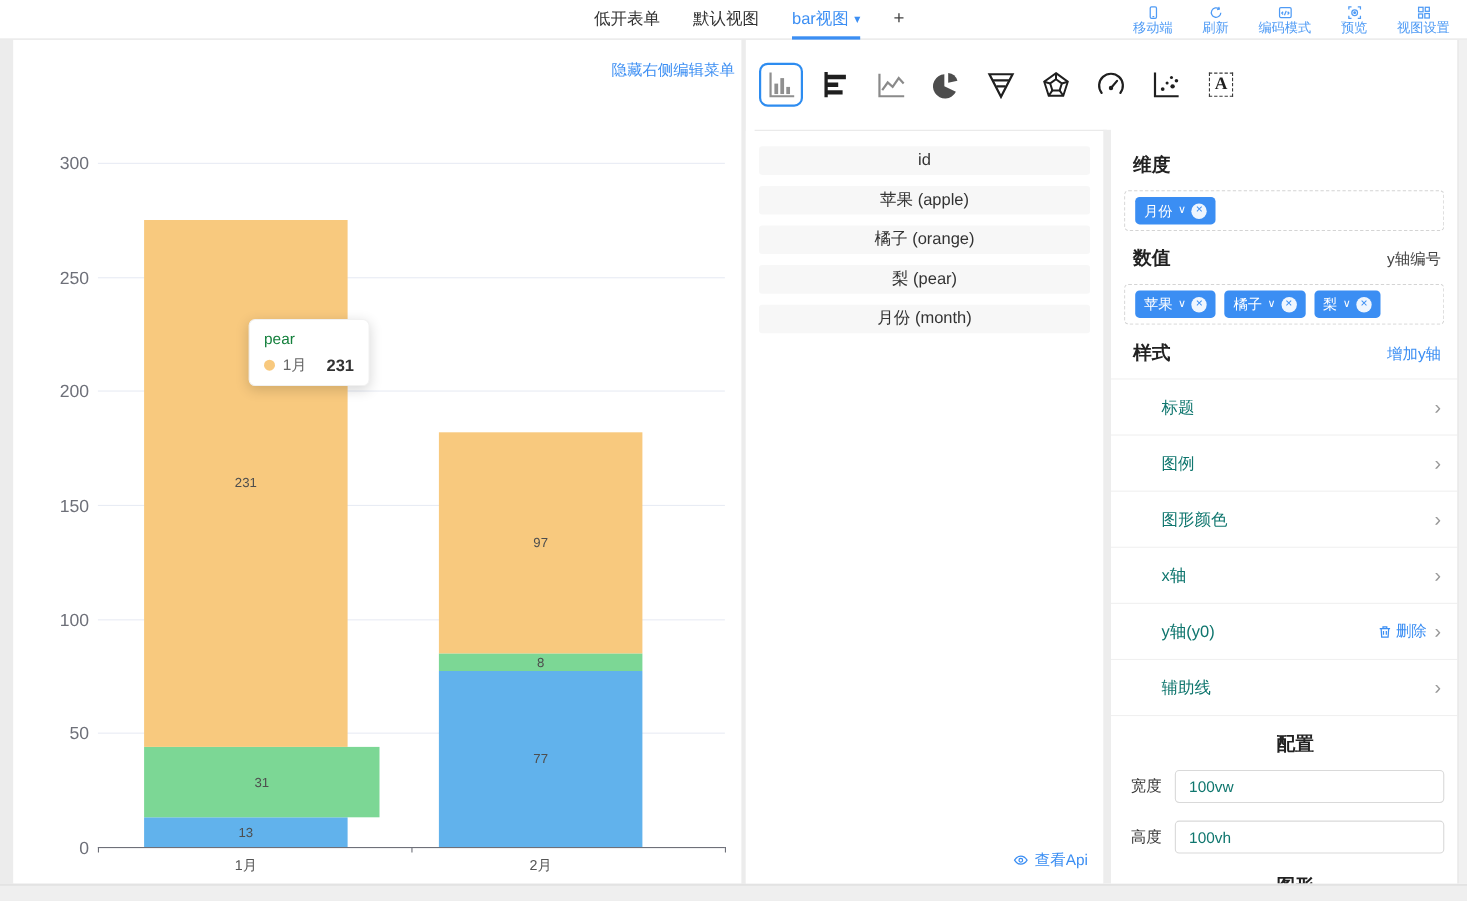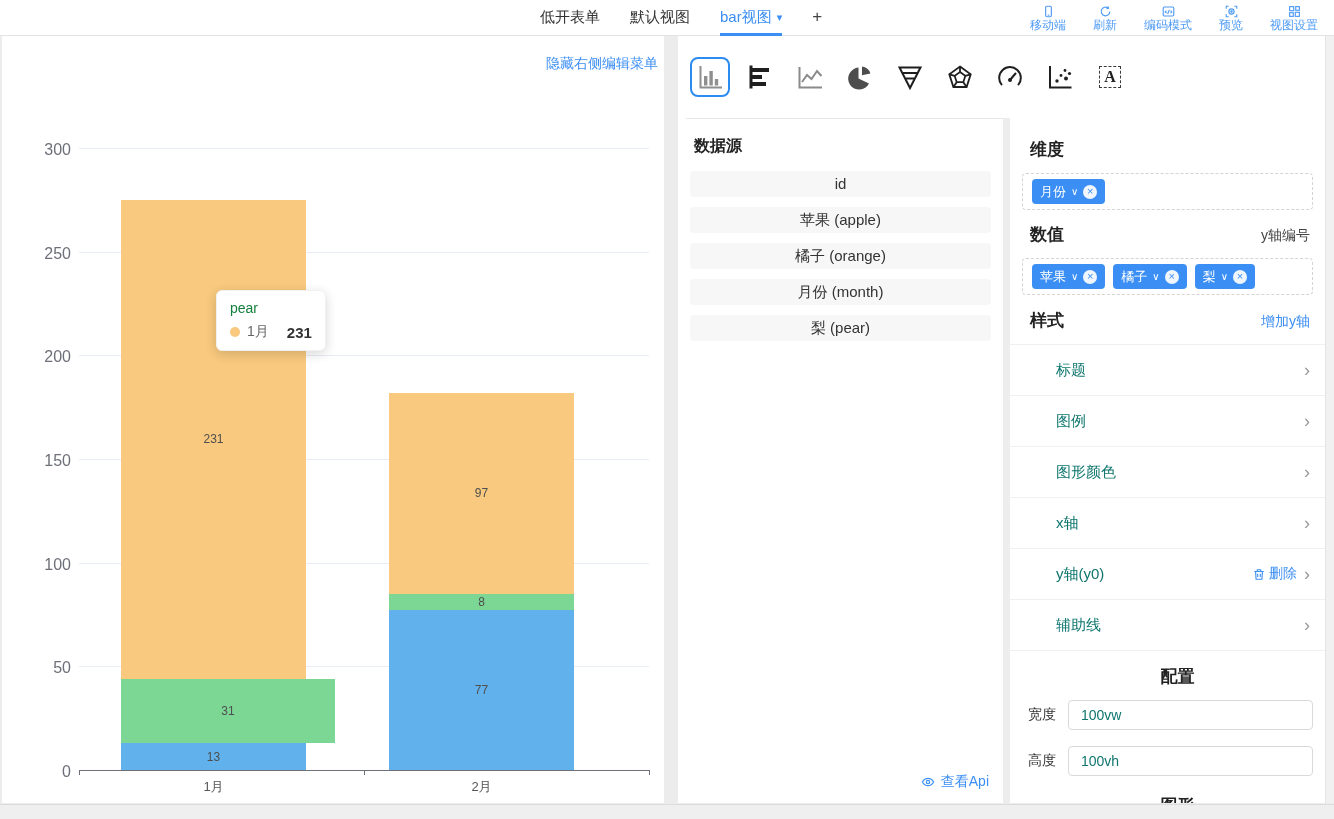--- a/index.html
+++ b/index.html
@@ -14,21 +14,21 @@
   .tabs { position:absolute; left:540px; top:0; height:36px; display:flex; align-items:stretch; gap:30px; }
   .tab { display:flex; align-items:center; font-size:15px; color:#333; cursor:pointer; border-bottom:3px solid transparent; padding-top:2px; }
   .tab.active { color:#3b8ef3; border-bottom-color:#3b8ef3; }
   .tab .caret { font-size:11px; margin-left:5px; color:#3b8ef3; }
   .tab.add { font-size:17px; color:#444; padding-bottom:2px; }
   .actions { position:absolute; right:16px; top:0; height:36px; display:flex; gap:27px; align-items:center; }
   .action { display:flex; flex-direction:column; align-items:center; color:#4f9bf5; font-size:12px; line-height:13px; cursor:pointer; }
   .action svg { width:13px; height:13px; stroke:#4f9bf5; fill:none; stroke-width:1.4; margin-bottom:1px; }
 
   
-  .chart-panel { position:absolute; left:2px; top:36px; width:662px; height:767px; background:#fff; }
+  .chart-panel { position:absolute; left:12px; top:36px; width:662px; height:767px; background:#fff; }
   .hide-link { position:absolute; top:19px; right:6px; font-size:14px; color:#3b8ef3; cursor:pointer; }
   .gridline { position:absolute; height:1px; background:#e8ecf4; }
   .ytick-label { position:absolute; width:49px; left:20px; text-align:right; font-size:16px; color:#6E7079; }
   .axis-line { position:absolute; height:1px; background:#6E7079; }
   .axis-tick { position:absolute; width:1px; height:5px; background:#6E7079; }
   .bar-seg { position:absolute; display:flex; align-items:center; justify-content:center; }
   .bar-seg span { font-size:12px; color:#4e4e4e; }
   .cat-label { position:absolute; width:100px; text-align:center; font-size:13px; color:#555; }
   .tooltip { position:absolute; left:214px; top:254px; background:#fff; border:1px solid #f1f1f1;
              border-radius:6px; box-shadow:0 3px 12px rgba(0,0,0,.16); padding:9px 13px; z-index:3; white-space:nowrap; }
@@ -262,27 +262,26 @@
         </svg>
       </div>
       <div class="type-icon">
         <span class="txt-icon-box">A</span>
       </div>
     </div>
   </div>
   <div class="toolbar-divider"></div>
 
   <div class="ds-col">
-    <div class="ds-title">数据源</div>
     <div class="ds-list">
       <div class="ds-item">id</div>
       <div class="ds-item">苹果 (apple)</div>
       <div class="ds-item">橘子 (orange)</div>
+      <div class="ds-item">梨 (pear)</div>
       <div class="ds-item">月份 (month)</div>
-      <div class="ds-item">梨 (pear)</div>
     </div>
     <div class="api-link">
       <svg viewBox="0 0 16 16">
           <path d="M1.5 8s2.6-4.2 6.5-4.2S14.5 8 14.5 8s-2.6 4.2-6.5 4.2S1.5 8 1.5 8z"></path>
           <circle cx="8" cy="8" r="1.9"></circle>
         </svg>
       <span>查看Api</span>
     </div>
   </div>
 

